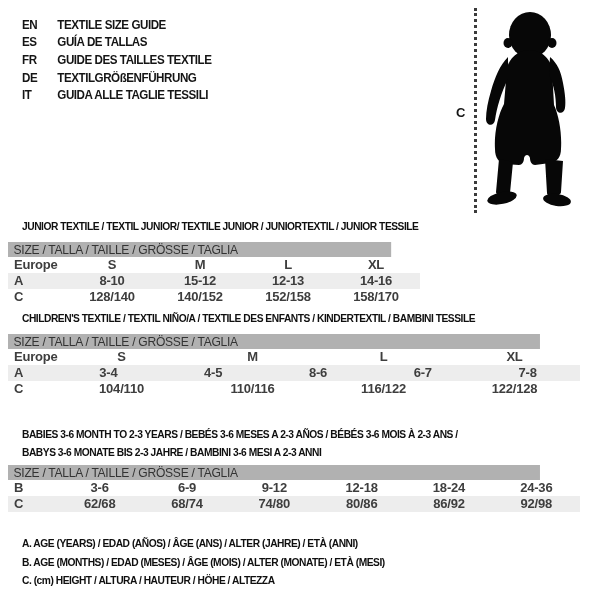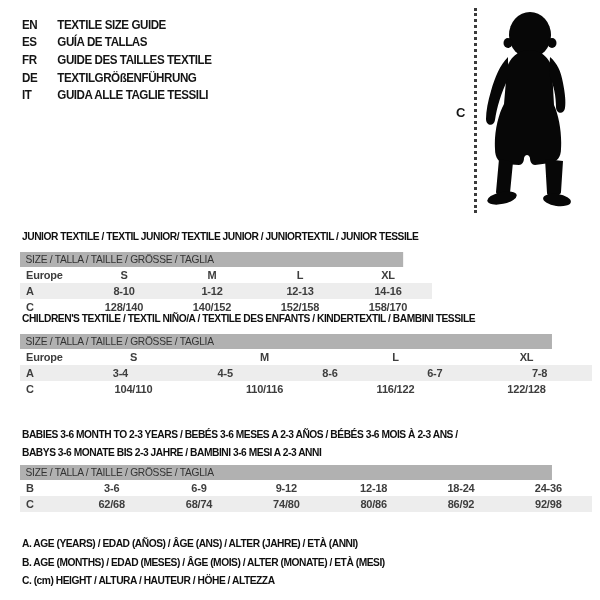--- a/index.html
+++ b/index.html
@@ -16,22 +16,22 @@
   .lang-code{width:38px;flex:0 0 38px;}
 
   
   .dotted-line{position:absolute;left:474px;top:8px;height:205px;width:0;border-left:3px dotted #3b3b3b;}
   .figure-label{position:absolute;left:456px;top:105px;font-weight:bold;font-size:13px;color:#161616;}
   .silhouette{position:absolute;left:486px;top:9px;}
 
   
   .section{position:absolute;left:0;width:600px;}
   .section-heading{margin-left:22px;font-weight:bold;font-size:11px;line-height:18px;color:#0f0f0f;}
-  .size-table{margin-left:20px;margin-top:7px;font-size:11px;color:#3e3e3e;letter-spacing:-0.2px;}
-  #section-0{top:227px;} #section-0 .size-table{width:412px;}
+  .size-table{margin-left:8px;margin-top:7px;font-size:13px;color:#3e3e3e;letter-spacing:-0.2px;}
+  #section-0{top:217px;} #section-0 .size-table{width:412px;}
   #section-1{top:309px;} #section-1 .size-table{width:572px;}
   #section-2{top:425px;} #section-2 .size-table{width:572px;margin-top:4px;}
   .t-header{background:var(--header-bg,#b1b1b1);height:15px;line-height:15px;padding-left:6px;
             color:#333;letter-spacing:-0.3px;}
   .t-row{display:flex;height:16px;line-height:16px;align-items:center;font-weight:bold;}
   .t-row.shaded{background:var(--shaded-bg,#ededed);}
   .t-label{padding-left:6px;flex:0 0 auto;}
   #section-0 .t-label{width:54px;}
   #section-1 .t-label,#section-2 .t-label{width:42px;}
   .t-cell{flex:1;text-align:center;}
@@ -94,21 +94,21 @@
         <div class="t-row">
           <span class="t-label">Europe</span>
           <span class="t-cell">S</span>
           <span class="t-cell">M</span>
           <span class="t-cell">L</span>
           <span class="t-cell">XL</span>
         </div>
         <div class="t-row shaded">
           <span class="t-label">A</span>
           <span class="t-cell">8-10</span>
-          <span class="t-cell">1-12</span>
+          <span class="t-cell">15-12</span>
           <span class="t-cell">12-13</span>
           <span class="t-cell">14-16</span>
         </div>
         <div class="t-row">
           <span class="t-label">C</span>
           <span class="t-cell">128/140</span>
           <span class="t-cell">140/152</span>
           <span class="t-cell">152/158</span>
           <span class="t-cell">158/170</span>
         </div>

